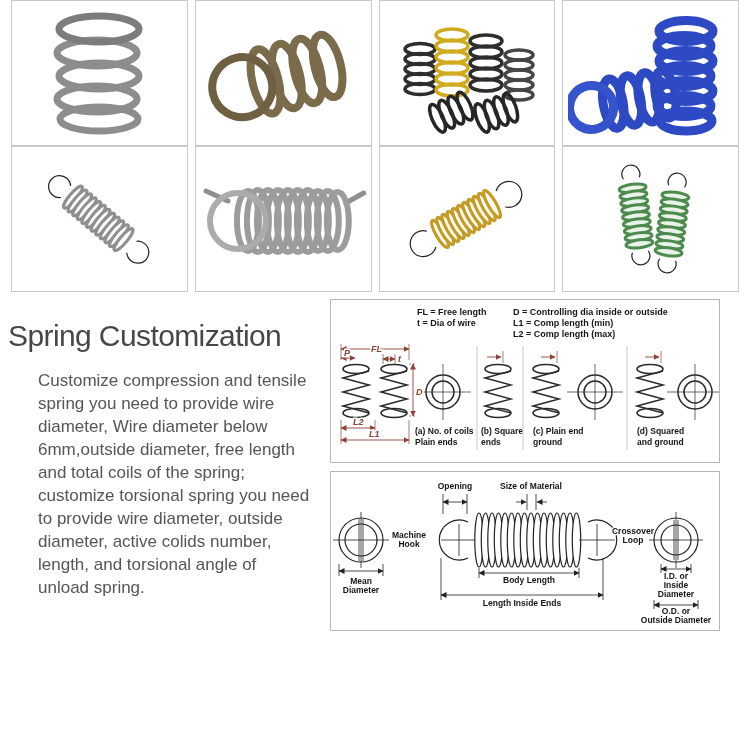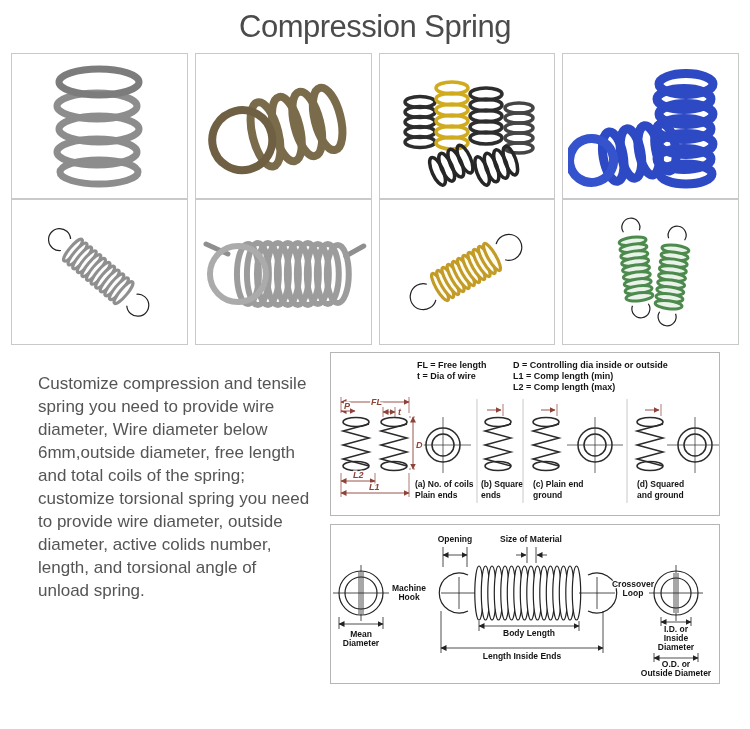--- a/index.html
+++ b/index.html
@@ -46,21 +46,20 @@
       <line x1="-4" y1="24" x2="52" y2="24" stroke-width="0.7"></line>
       <line x1="24" y1="-4" x2="24" y2="52" stroke-width="0.7"></line>
       <circle cx="24" cy="24" r="17"></circle>
         <circle cx="24" cy="24" r="11"></circle>
     </symbol>
   </defs>
 </svg>
 
 <div class="page">
 
-  <h2 class="sec-title">Compression Spring</h2>
 
   <div class="photo-row">
     <div class="photo-cell">
       <svg width="165" height="132" viewBox="0 0 165 132">
         <g fill="none" stroke="#8d8d8d" stroke-width="7">
           <ellipse cx="82" cy="112" rx="39" ry="12"></ellipse>
           <ellipse cx="80" cy="92" rx="40" ry="13"></ellipse>
           <ellipse cx="82" cy="69" rx="40" ry="13"></ellipse>
           <ellipse cx="80" cy="46" rx="40" ry="13"></ellipse>
           <ellipse cx="82" cy="22" rx="40" ry="13" stroke="#7c7c7c"></ellipse>
@@ -242,20 +241,21 @@
               <ellipse cx="104" cy="102" rx="13.5" ry="4"></ellipse>
           </g>
           <path d="M96,110 A9,9 0 1 0 112,110" class="tc" stroke="#8a8a8a" stroke-width="3"></path>
         </g>
       </svg>
     </div>
   </div>
 
   <div class="bottom">
     <div class="custom-left">
+      <h2 class="custom-title">Spring Customization</h2>
       <p class="custom-text">Customize compression and tensile spring you need to provide wire diameter, Wire diameter below 6mm,outside diameter, free length and total coils of the spring; customize torsional spring you need to provide wire diameter, outside diameter, active colids number, length, and torsional angle of unload spring.</p>
     </div>
 
     <div class="custom-right">
 
       <div class="diagram-box">
         <svg width="388" height="158" viewBox="0 0 388 158">
           <text class="lg" x="86" y="15">FL = Free length</text>
           <text class="lg" x="86" y="26">t = Dia of wire</text>
           <text class="lg" x="182" y="15">D = Controlling dia inside or outside</text>

